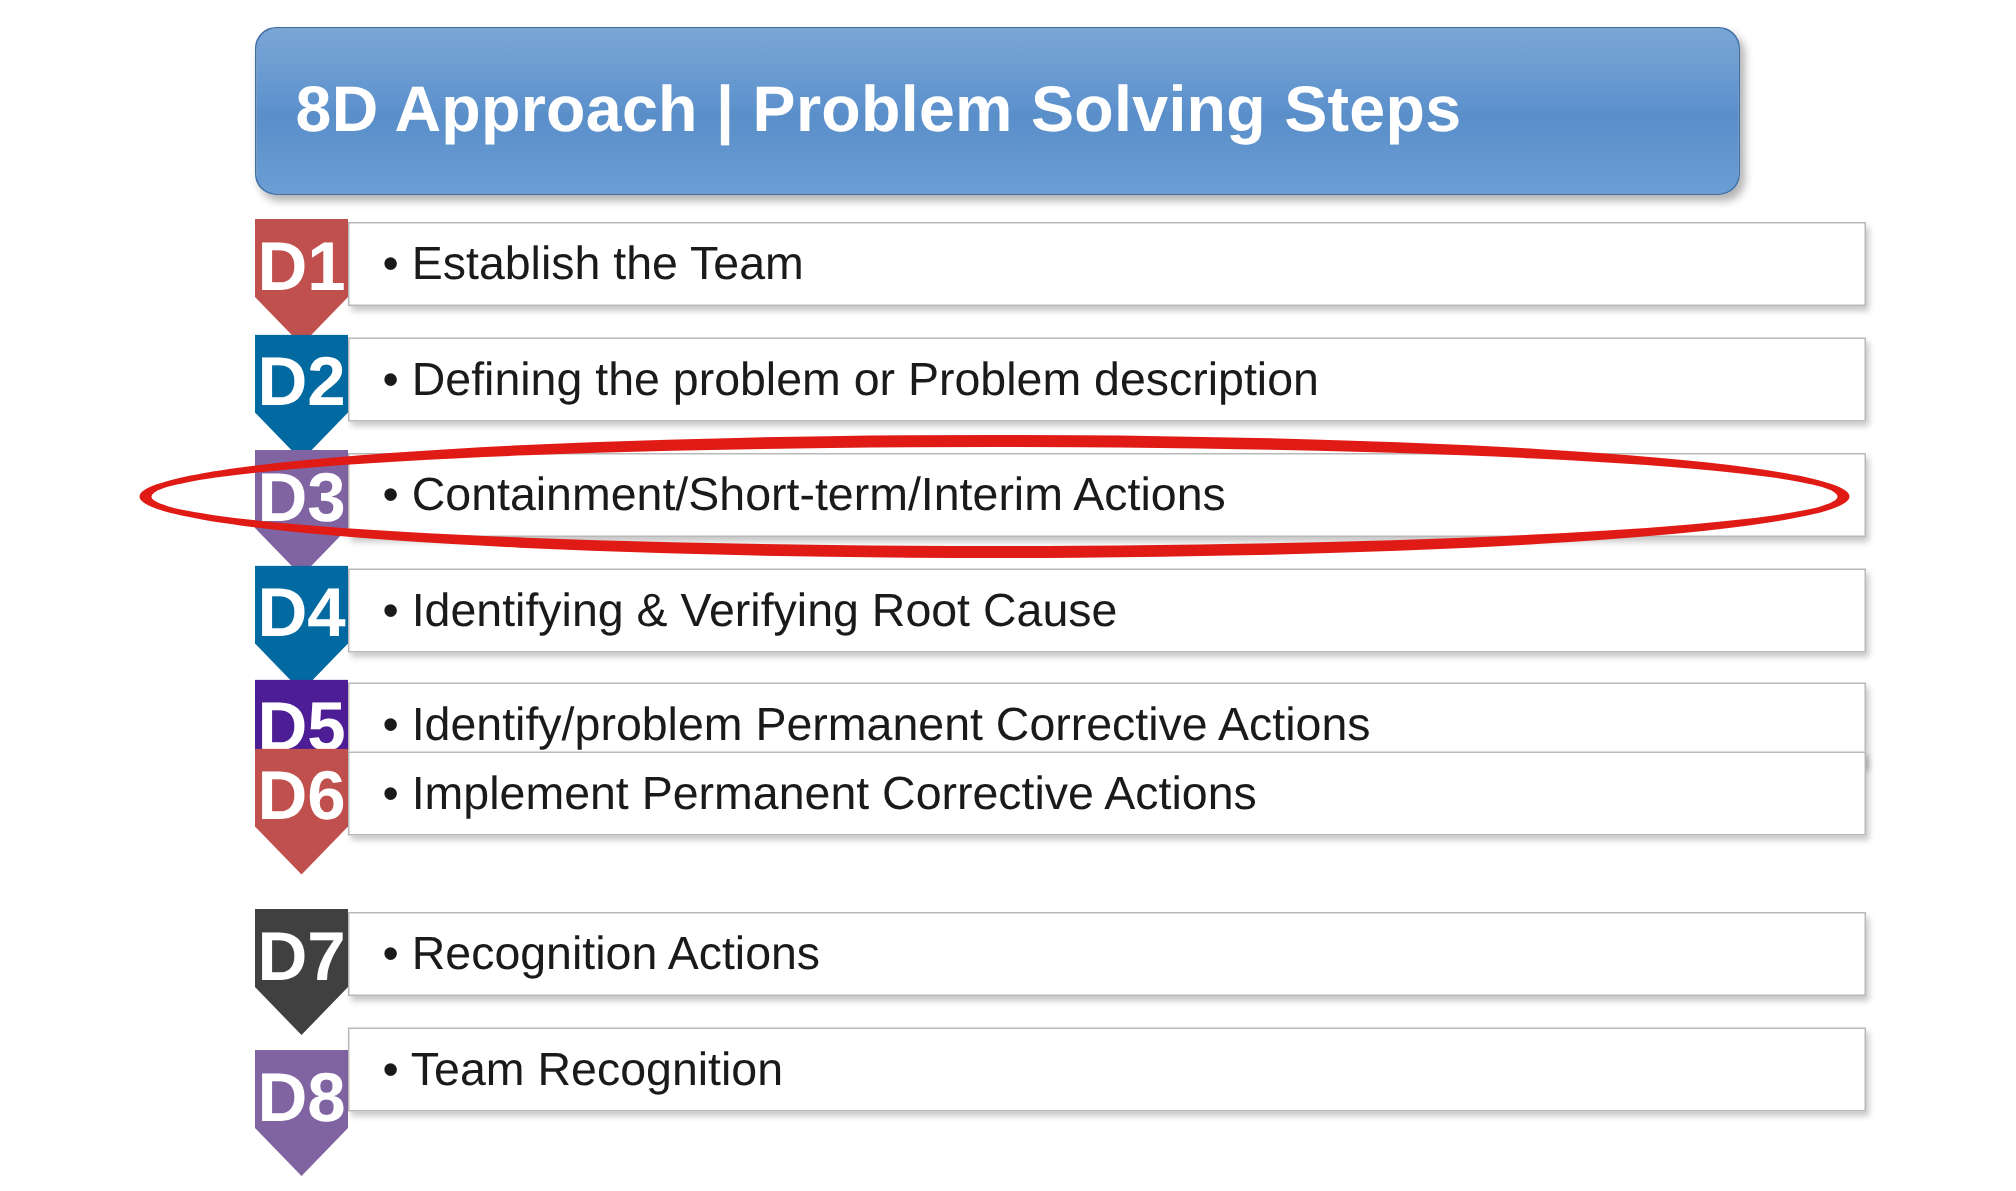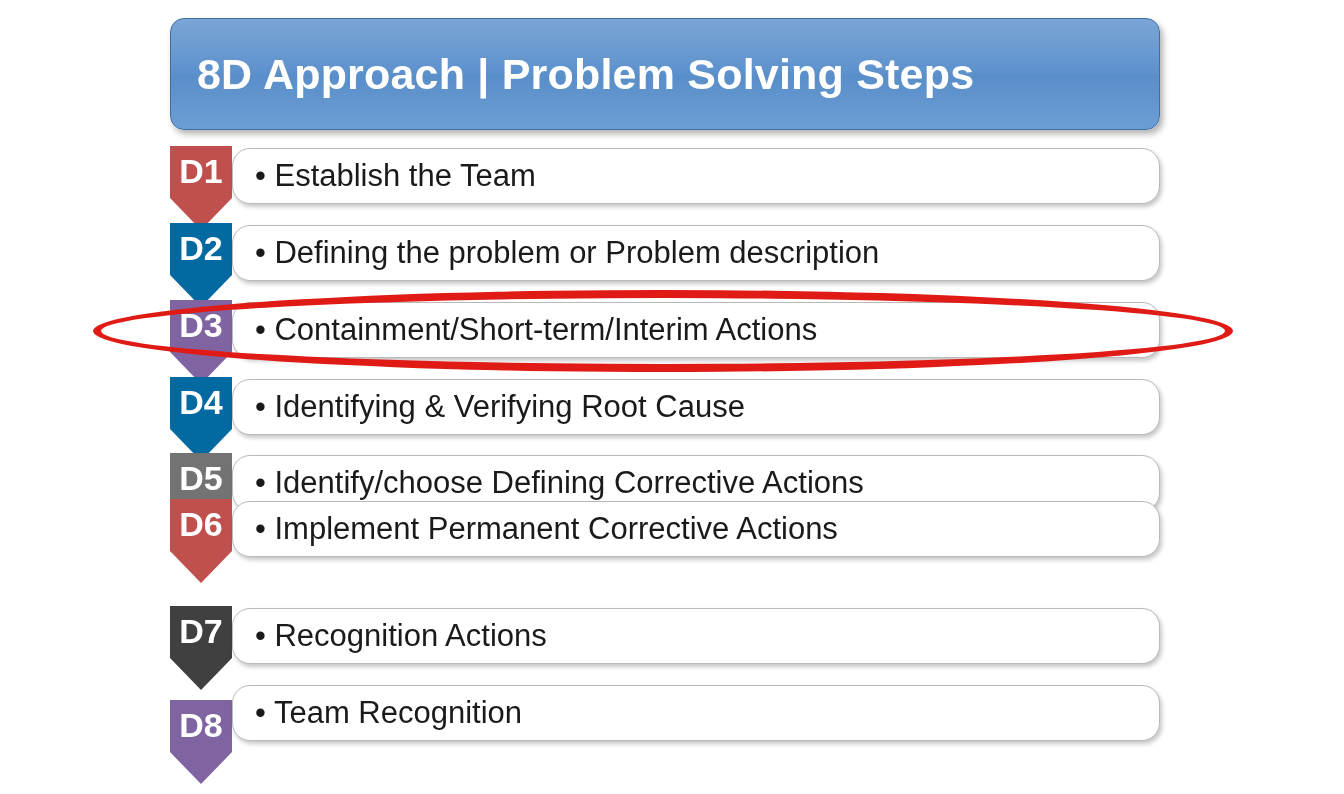--- a/index.html
+++ b/index.html
@@ -53,24 +53,24 @@
   .row {
     position: absolute;
     left: 170px;
     width: 990px;
     height: 56px;
   }
   .row-box {
     position: absolute;
     left: 62px;
     top: 0;
-    width: 928px;
+    width: 1012px;
     height: 56px;
     border: 1px solid #b9b9b9;
-    border-radius: 18px;
+    border-radius: 0;
     background: #ffffff;
     box-shadow: 2px 3px 4px rgba(0,0,0,0.22);
     box-sizing: border-box;
   }
   .row-text {
     position: absolute;
     left: 22px;
     top: 50%;
     transform: translateY(-50%);
     font-size: 31px;
@@ -87,21 +87,21 @@
     height: 84px;
     clip-path: polygon(0% 0%, 100% 0%, 100% 62%, 50% 100%, 0% 62%);
     display: flex;
     align-items: flex-start;
     justify-content: center;
     box-sizing: border-box;
     filter: drop-shadow(2px 3px 3px rgba(0,0,0,0.30));
   }
   .chev-label {
     color: #ffffff;
-    font-size: 34px;
+    font-size: 46px;
     font-weight: bold;
     line-height: 1;
     padding-top: 8px;
     user-select: none;
   }
 
   
   .highlight-ellipse {
     position: absolute;
     left: 93px;
@@ -153,25 +153,25 @@
   <div class="row" style="top:379px">
     <div class="chev" style="background: #0369a1;">
       <span class="chev-label">D4</span>
     </div>
     <div class="row-box">
       <div class="row-text">• Identifying &amp; Verifying Root Cause</div>
     </div>
   </div>
 
   <div class="row" style="top:455px">
-    <div class="chev" style="background: #737373; justify-content: center;">
+    <div class="chev" style="background: #4c1d95; justify-content: center;">
       <span class="chev-label">D5</span>
     </div>
     <div class="row-box">
-      <div class="row-text">• Identify/choose Defining Corrective Actions</div>
+      <div class="row-text">• Identify/problem Permanent Corrective Actions</div>
     </div>
   </div>
 
   <div class="row" style="top:501px">
     <div class="chev" style="background: rgb(192, 80, 77);">
       <span class="chev-label">D6</span>
     </div>
     <div class="row-box">
       <div class="row-text">• Implement Permanent Corrective Actions</div>
     </div>

